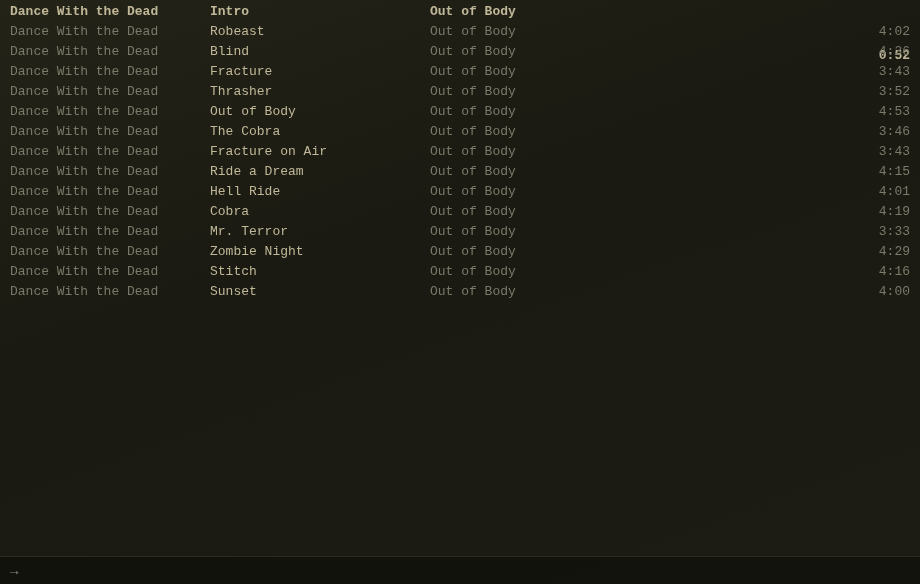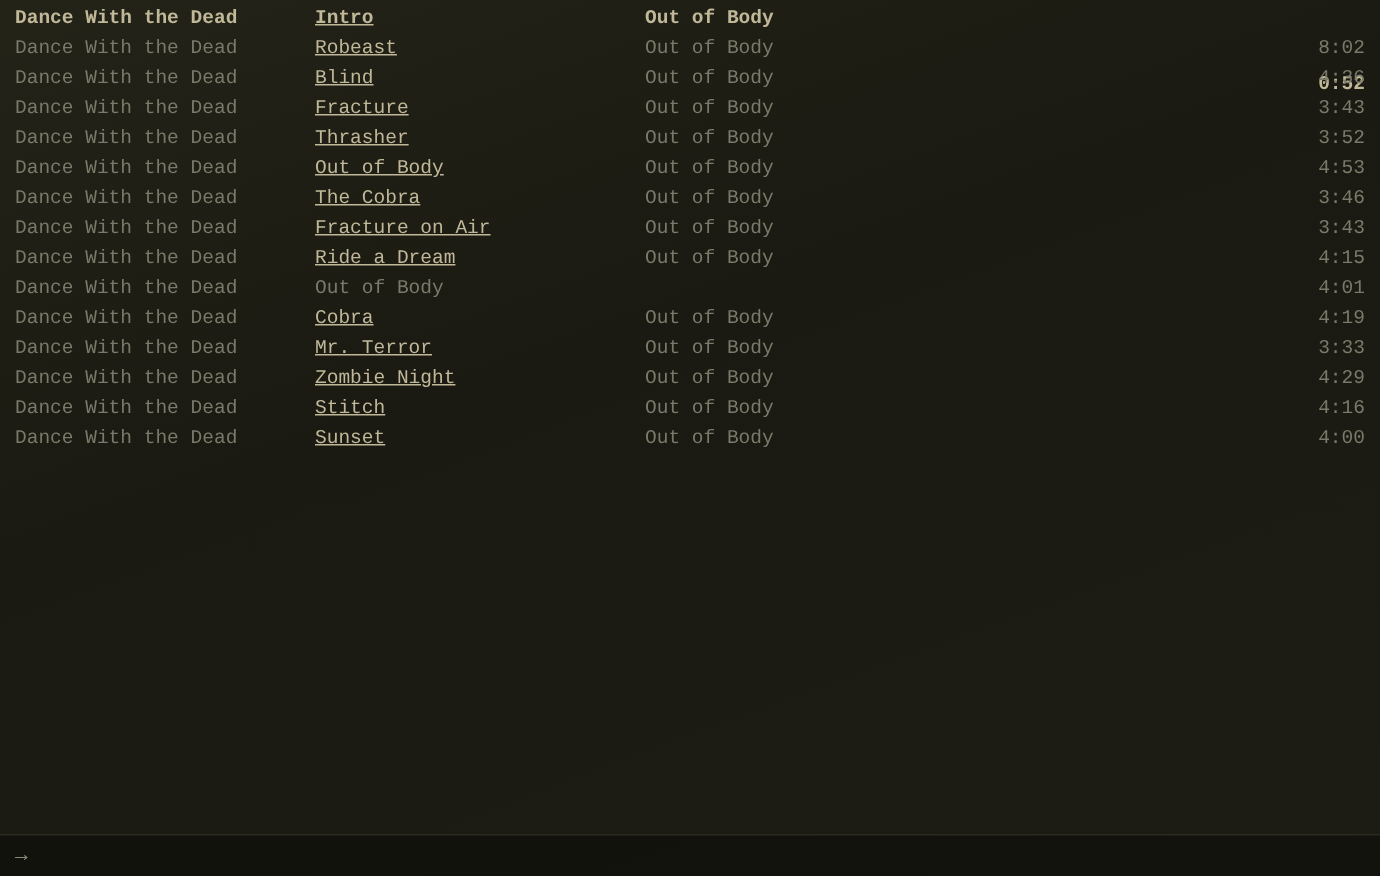--- a/index.html
+++ b/index.html
@@ -46,21 +46,20 @@
     .track-row.header .col-artist {
       color: #c0b898;
     }
     .col-title {
       width: 220px;
       min-width: 220px;
       overflow: hidden;
       white-space: nowrap;
       text-overflow: ellipsis;
       color: #c0b898;
-      text-decoration: underline;
     }
     .track-row.header .col-title {
       color: #c0b898;
     }
     .col-album {
       flex: 1;
       overflow: hidden;
       white-space: nowrap;
       text-overflow: ellipsis;
       color: #7a7a6a;
@@ -105,21 +104,21 @@
       <div class="col-title">Intro</div>
       <div class="col-album">Out of Body</div>
       <div class="col-duration">0:52</div>
     </div>
 
     <div id="tracks-container">
         <div class="track-row">
           <div class="col-artist">Dance With the Dead</div>
           <div class="col-title">Robeast</div>
           <div class="col-album">Out of Body</div>
-          <div class="col-duration">8:02</div>
+          <div class="col-duration">4:02</div>
         </div>
         <div class="track-row">
           <div class="col-artist">Dance With the Dead</div>
           <div class="col-title">Blind</div>
           <div class="col-album">Out of Body</div>
           <div class="col-duration">4:36</div>
         </div>
         <div class="track-row">
           <div class="col-artist">Dance With the Dead</div>
           <div class="col-title">Fracture</div>
@@ -151,20 +150,21 @@
           <div class="col-duration">3:43</div>
         </div>
         <div class="track-row">
           <div class="col-artist">Dance With the Dead</div>
           <div class="col-title">Ride a Dream</div>
           <div class="col-album">Out of Body</div>
           <div class="col-duration">4:15</div>
         </div>
         <div class="track-row">
           <div class="col-artist">Dance With the Dead</div>
+          <div class="col-title">Hell Ride</div>
           <div class="col-album">Out of Body</div>
           <div class="col-duration">4:01</div>
         </div>
         <div class="track-row">
           <div class="col-artist">Dance With the Dead</div>
           <div class="col-title">Cobra</div>
           <div class="col-album">Out of Body</div>
           <div class="col-duration">4:19</div>
         </div>
         <div class="track-row">

